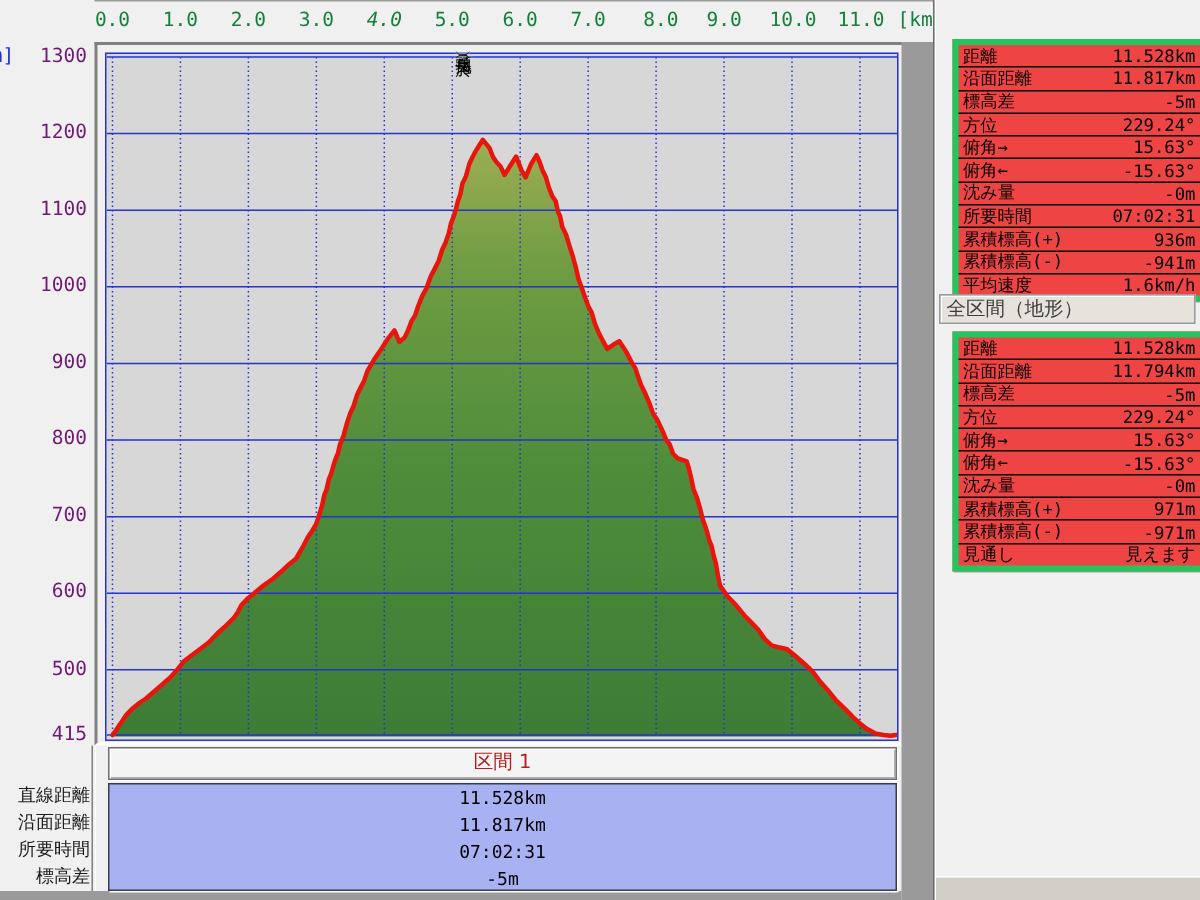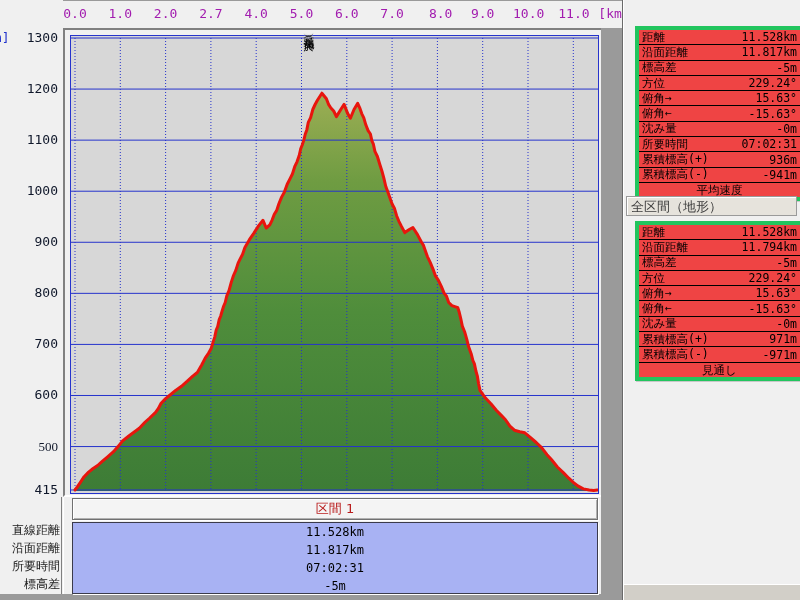--- a/index.html
+++ b/index.html
@@ -14,22 +14,22 @@
 
   
   .top-hairline{left:63px;top:0;width:737px;height:1px;background:#9a9a9a;}
 
   
   .gray-strip-right{left:601px;top:28px;width:21px;height:572px;background:#9a9a9a;}
   .gray-strip-bottom{left:0;top:594px;width:601px;height:6px;background:#9a9a9a;}
   .v-sep{left:61px;top:497px;width:1px;height:97px;border-left:1px solid #808080;box-shadow:1px 0 0 #ffffff;}
 
   
-  .x-tick{top:6px;height:15px;text-align:center;color:#a21caf;font-size:13px;}
-  .y-tick{height:14px;text-align:right;color:#0f172a;font-size:13px;}
+  .x-tick{top:6px;height:15px;text-align:center;color:#15803d;font-size:13px;}
+  .y-tick{height:14px;text-align:right;color:#701a75;font-size:13px;}
   .unit-m{left:-14px;top:30px;color:#2233cc;font-size:13px;}
   .ytickmark{width:6px;height:1px;background:#2633cc;}
 
   
   .chart-frame{
     left:63px;top:28px;width:537px;height:465px;
     border-top:2px solid #808080;border-left:2px solid #808080;
     border-bottom:2px solid #ffffff;border-right:2px solid #ffffff;
     background:#f0f0f0;
   }
@@ -74,38 +74,38 @@
   }
   .stats-table{
     position:absolute;left:12px;width:161px;background:#ef4444;
     border:4px solid #22c55e;box-shadow:1px 1px 0 #c8c8c8;
   }
   .stat-row{
     display:flex;justify-content:space-between;align-items:center;
     height:14.3px;border-bottom:1px solid #000;padding:0 3px;
     font-size:11.5px;color:#000;white-space:nowrap;overflow:hidden;
   }
-  .stat-row:last-child{border-bottom:none;flex-direction:column;}
+  .stat-row:last-child{border-bottom:none;}
   .stat-value{text-align:right;}
   .panel-bottom-strip{
     position:absolute;left:1px;top:584px;width:177px;height:16px;
     background:#d2cfc8;border-top:1px solid #ffffff;
   }
 </style>
 </head>
 <body>
 
 <div class="abs top-hairline"></div>
 
 <div id="axis-layer">
     <span class="abs num x-tick" style="left: 60px; width: 30px;">0.0</span>
     <span class="abs num x-tick" style="left: 105.3px; width: 30px;">1.0</span>
     <span class="abs num x-tick" style="left: 150.6px; width: 30px;">2.0</span>
-    <span class="abs num x-tick" style="left: 195.9px; width: 30px;">2.7</span>
-    <span class="abs num x-tick" style="left: 241.2px; width: 30px;">4.0</span>
+    <span class="abs num x-tick" style="left: 195.9px; width: 30px;">3.0</span>
+    <span class="abs num x-tick" style="left: 241.2px; width: 30px; font-style: italic;">4.0</span>
     <span class="abs num x-tick" style="left: 286.5px; width: 30px;">5.0</span>
     <span class="abs num x-tick" style="left: 331.8px; width: 30px;">6.0</span>
     <span class="abs num x-tick" style="left: 377.1px; width: 30px;">7.0</span>
     <span class="abs num x-tick" style="left: 422.4px; width: 30px; text-align: right;">8.0</span>
     <span class="abs num x-tick" style="left: 467.7px; width: 30px;">9.0</span>
     <span class="abs num x-tick" style="left: 513px; width: 30px;">10.0</span>
     <span class="abs num x-tick" style="left: 558.3px; width: 30px;">11.0</span>
     <span class="abs num x-tick" style="left: 597px; width: 34px;">[km]</span>
     <span class="abs num y-tick" style="left: 14px; width: 44px; top: 30px;">1300</span>
     <span class="abs num ytickmark" style="left: 65px; top: 38px;"></span>
@@ -116,21 +116,21 @@
     <span class="abs num y-tick" style="left: 14px; width: 44px; top: 183.21px;">1000</span>
     <span class="abs num ytickmark" style="left: 65px; top: 191.21px;"></span>
     <span class="abs num y-tick" style="left: 14px; width: 44px; top: 234.28px;">900</span>
     <span class="abs num ytickmark" style="left: 65px; top: 242.28px;"></span>
     <span class="abs num y-tick" style="left: 14px; width: 44px; top: 285.35px;">800</span>
     <span class="abs num ytickmark" style="left: 65px; top: 293.35px;"></span>
     <span class="abs num y-tick" style="left: 14px; width: 44px; top: 336.42px;">700</span>
     <span class="abs num ytickmark" style="left: 65px; top: 344.42px;"></span>
     <span class="abs num y-tick" style="left: 14px; width: 44px; top: 387.49px;">600</span>
     <span class="abs num ytickmark" style="left: 65px; top: 395.49px;"></span>
-    <span class="abs num y-tick" style="left: 14px; width: 44px; top: 438.56px; font-family: Liberation Serif, serif;">500</span>
+    <span class="abs num y-tick" style="left: 14px; width: 44px; top: 438.56px;">500</span>
     <span class="abs num ytickmark" style="left: 65px; top: 446.56px;"></span>
     <span class="abs num y-tick" style="left: 14px; width: 44px; top: 481.969px;">415</span>
     <span class="abs num ytickmark" style="left: 65px; top: 489.969px;"></span>
   </div>
 
 <span class="abs unit-m num">[m]</span>
 
 <div class="abs chart-frame">
   <div class="plot" id="plot">
     <div class="peak-annotation">（於鬼頭岳）</div>

